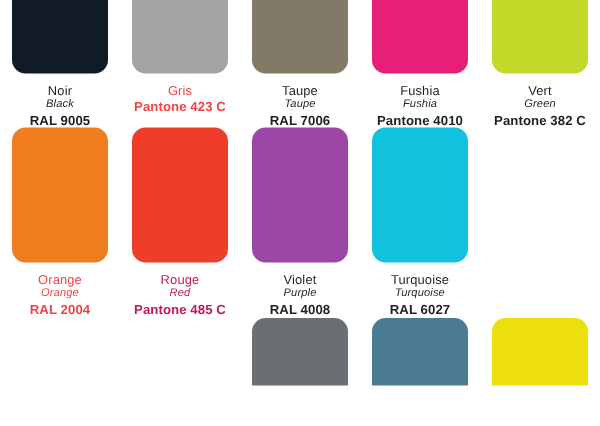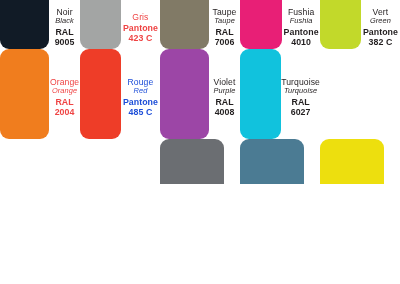--- a/index.html
+++ b/index.html
@@ -20,21 +20,21 @@
   }
 
   .palette-row {
     display: flex;
     width: 400px;
   }
 
   .swatch-cell {
     width: 80px;
     display: flex;
-    flex-direction: row;
+    flex-direction: column;
     align-items: center;
   }
 
   .swatch-cell.is-empty { visibility: hidden; }
 
   .swatch-chip {
     width: 64px;
     border-radius: 9px;
   }
 
@@ -121,21 +121,21 @@
       <div class="swatch-cell">
         <div class="swatch-chip" style="background: rgb(240, 125, 30);"></div>
         <div class="swatch-labels" style="color: #ef4444;">
           <div class="label-fr">Orange</div>
           <div class="label-en">Orange</div>
           <div class="label-ref">RAL 2004</div>
         </div>
       </div>
       <div class="swatch-cell">
         <div class="swatch-chip" style="background: rgb(238, 61, 40);"></div>
-        <div class="swatch-labels" style="color: #1d4ed8;">
+        <div class="swatch-labels" style="color: #be185d;">
           <div class="label-fr">Rouge</div>
           <div class="label-en">Red</div>
           <div class="label-ref">Pantone 485 C</div>
         </div>
       </div>
       <div class="swatch-cell">
         <div class="swatch-chip" style="background: rgb(156, 70, 166);"></div>
         <div class="swatch-labels" style="color: rgb(35, 31, 32);">
           <div class="label-fr">Violet</div>
           <div class="label-en">Purple</div>

